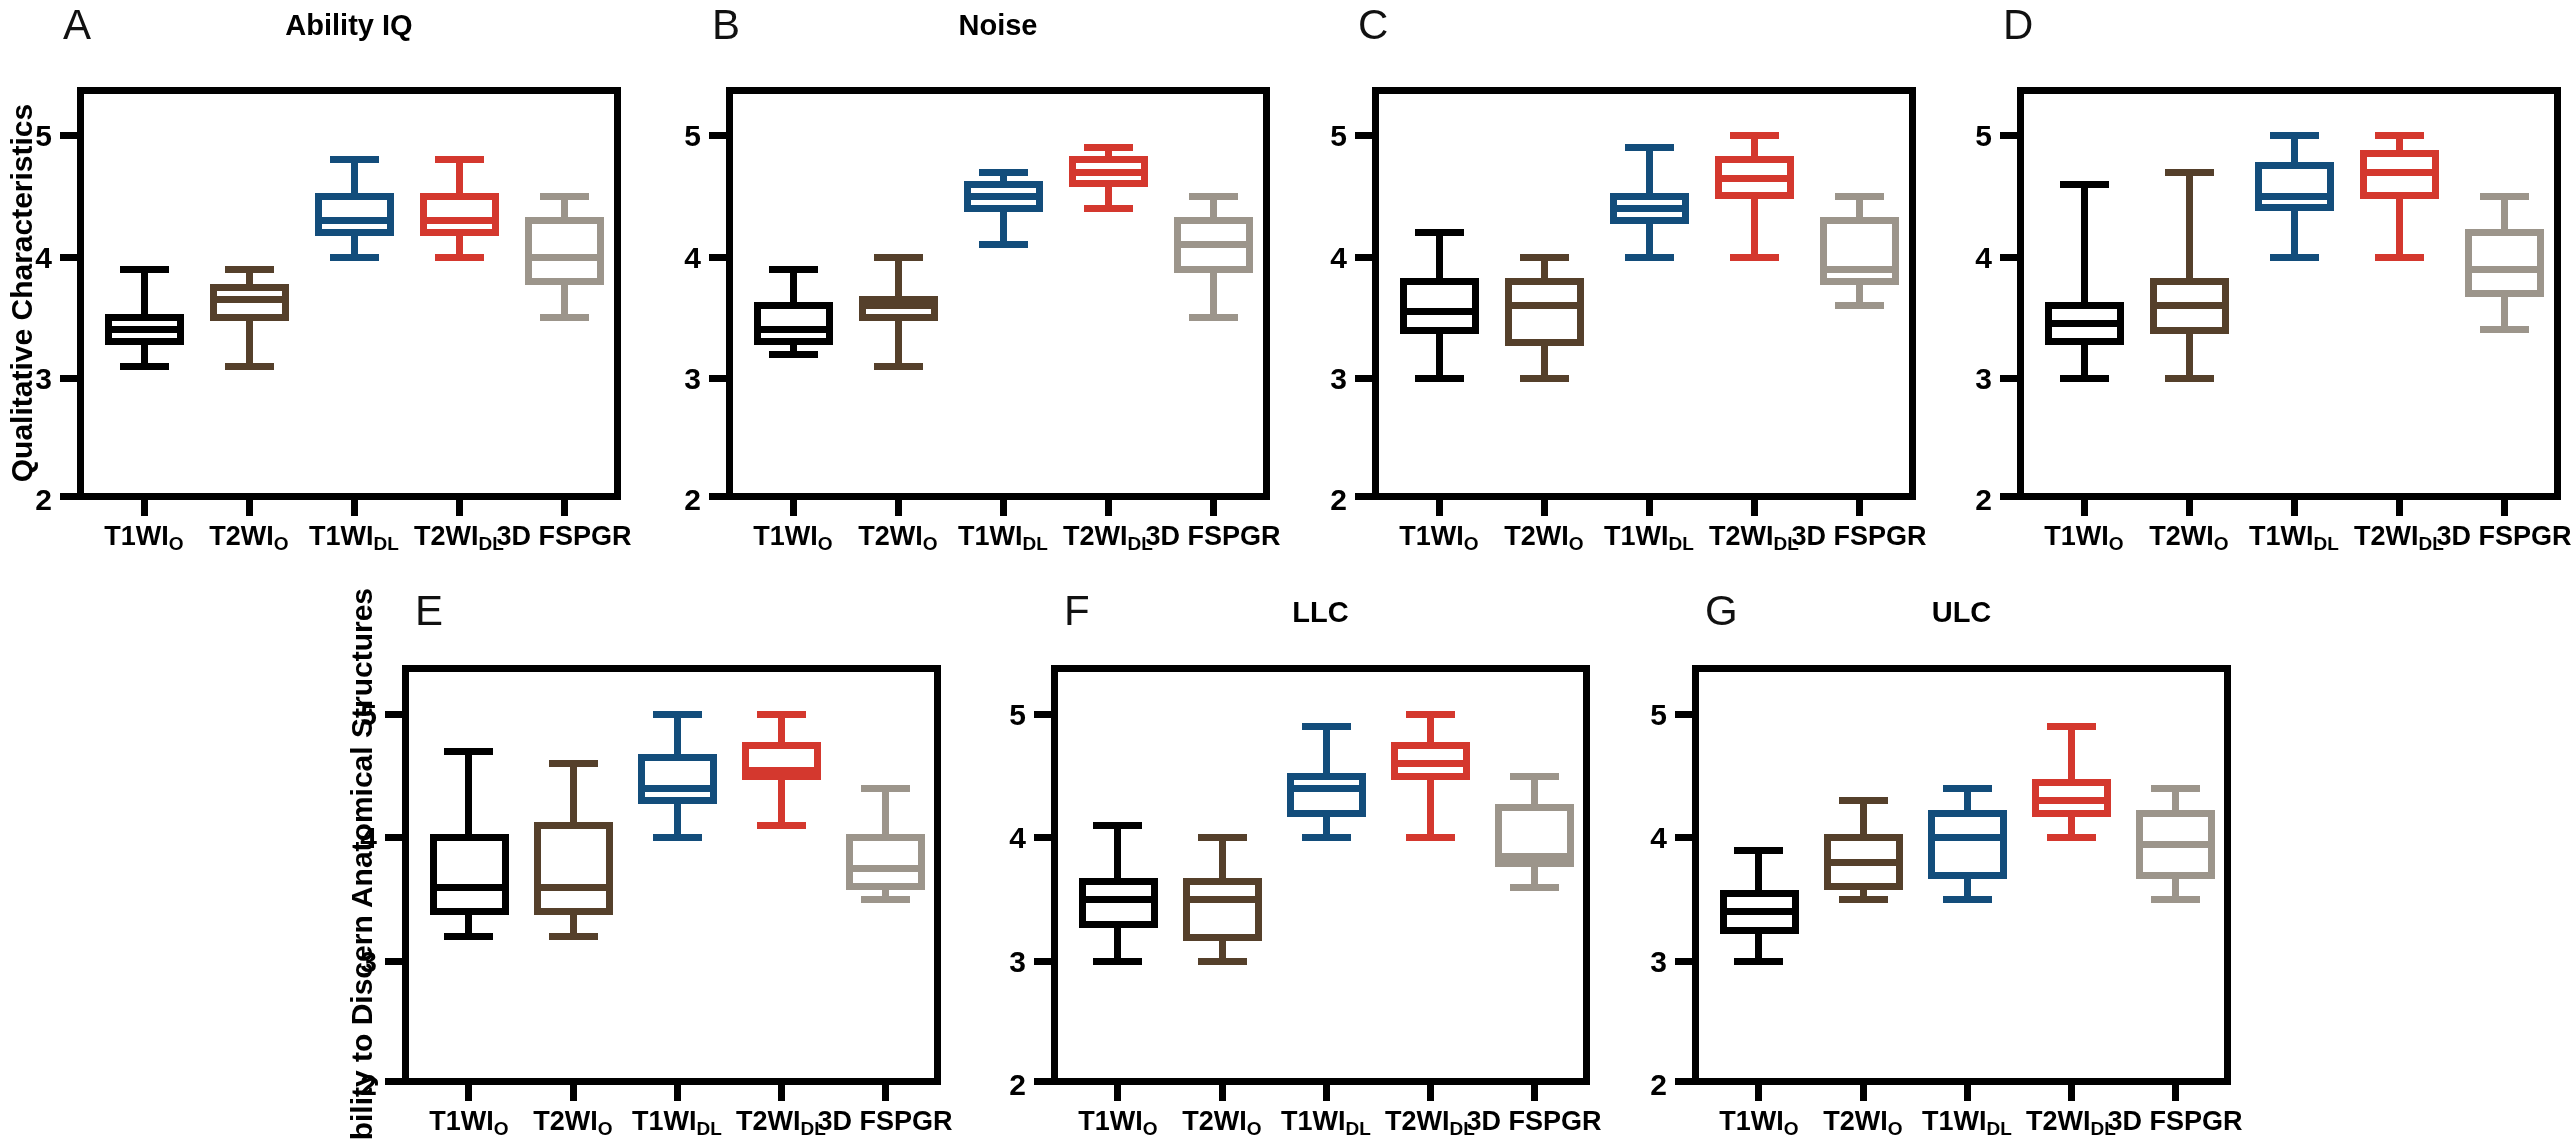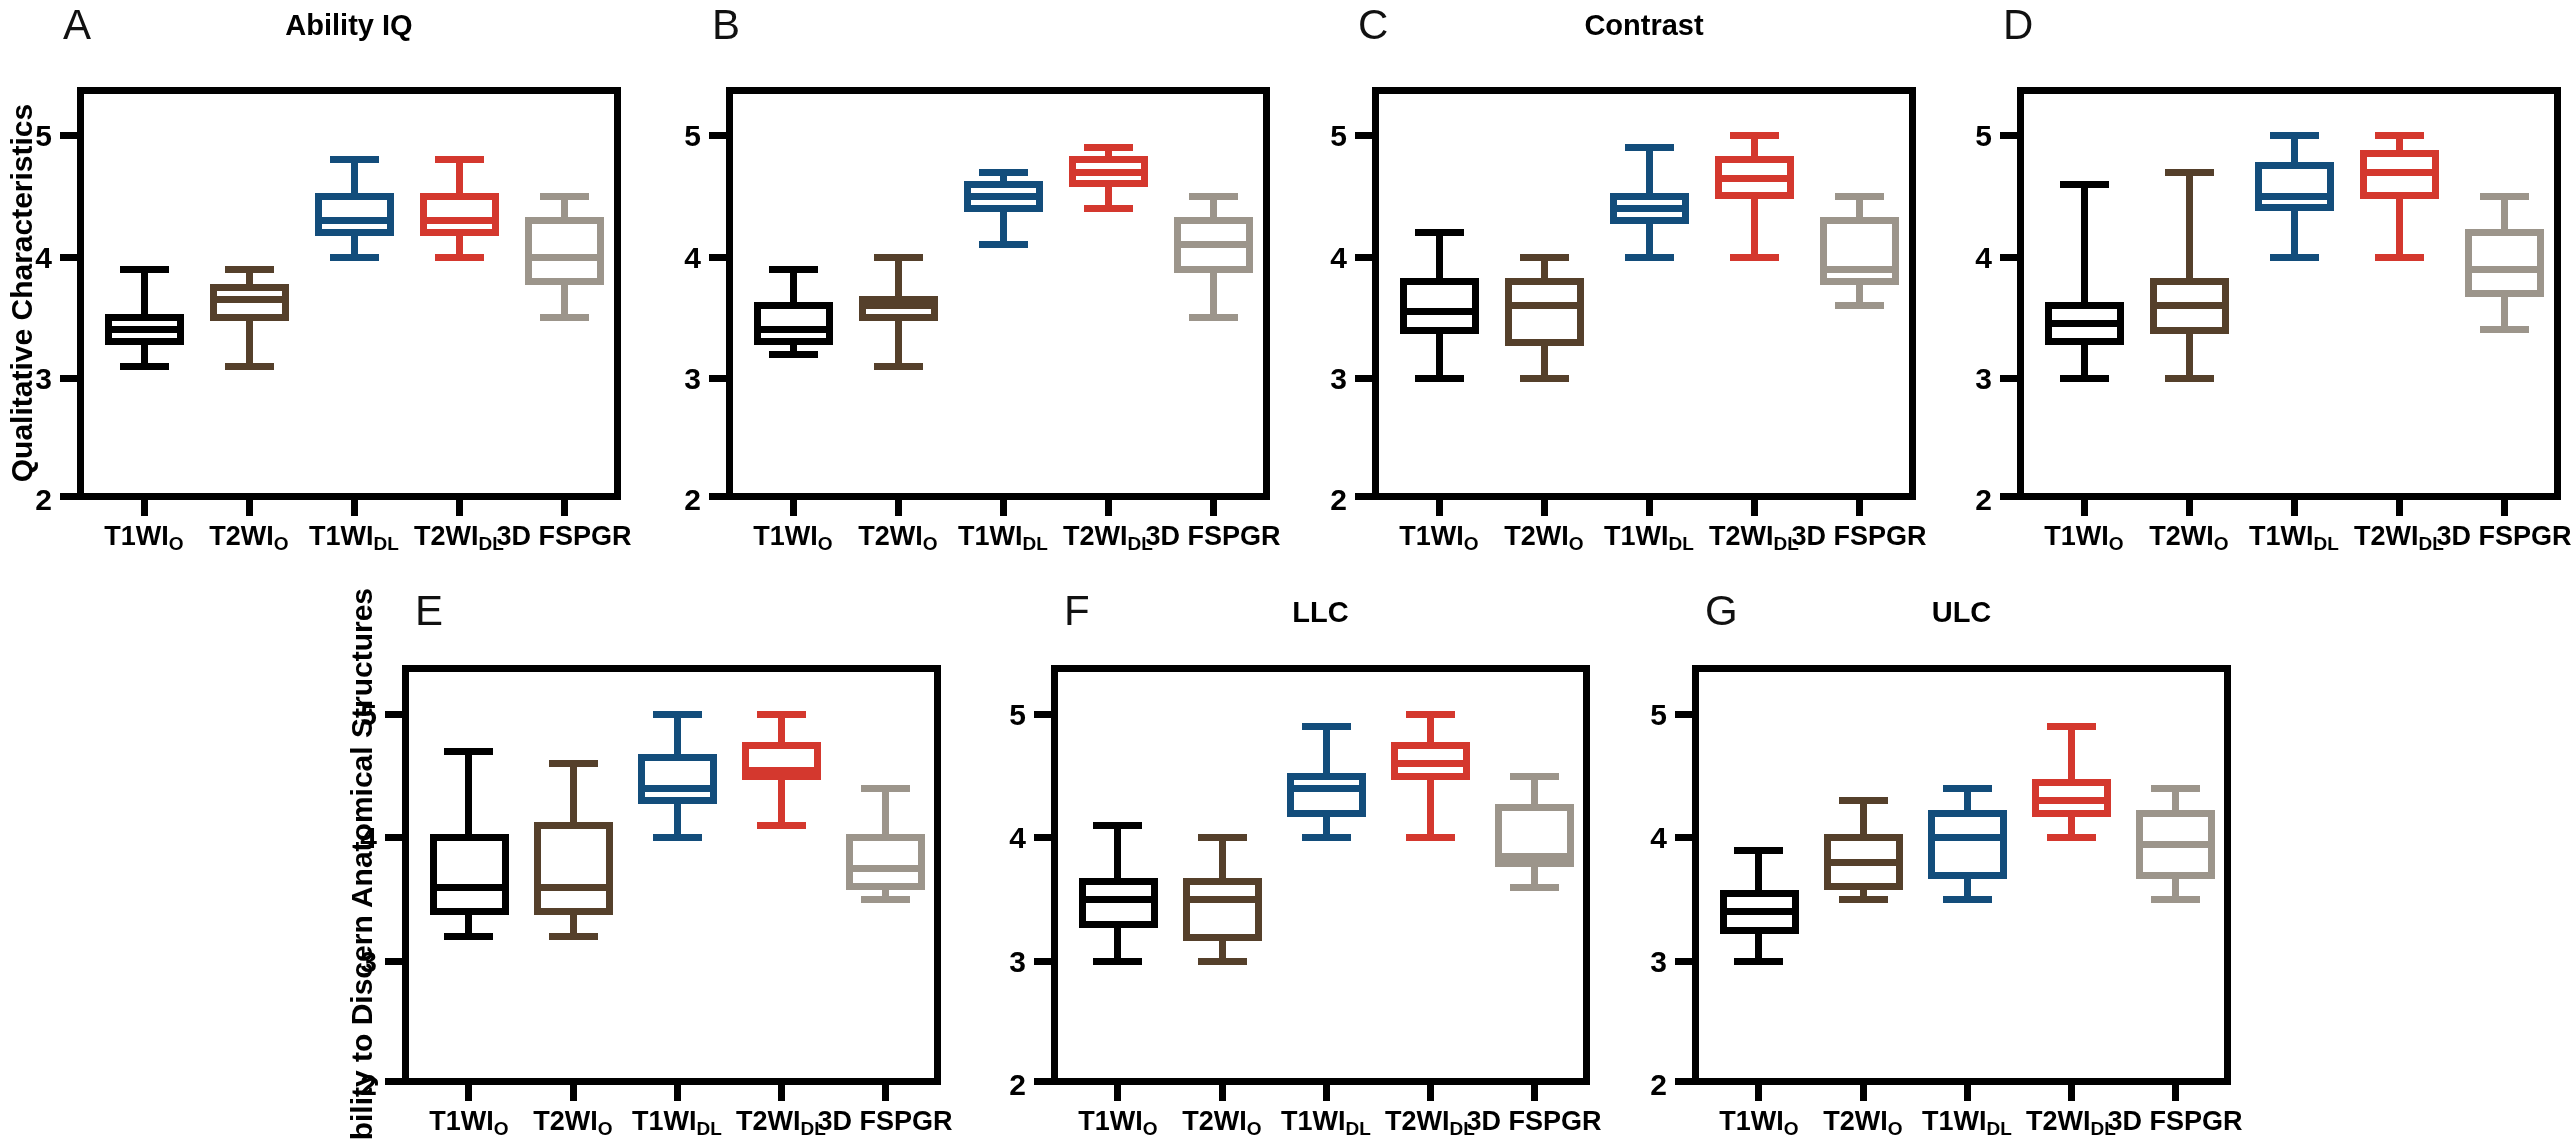--- a/index.html
+++ b/index.html
@@ -117,20 +117,21 @@
         <div class="bp-line" style="background: rgb(156, 149, 139); left: 484px; top: 109px; height: 121px;"></div>
         <div class="bp-cap" style="background: rgb(156, 149, 139); left: 463px; top: 106px;"></div>
         <div class="bp-cap" style="background: rgb(156, 149, 139); left: 463px; top: 227px;"></div>
         <div class="bp-box" style="border-color: rgb(156, 149, 139); left: 448px; top: 130px; height: 68px;"></div>
         <div class="bp-median" style="background: rgb(156, 149, 139); left: 455px; width: 65px; top: 167px;"></div>
         <div class="frame"></div>
       </div>
     </div>
     <div class="panel" style="left: 726px; top: 0px; width: 544px; height: 574px;">
       <div class="panel-letter" style="left: -14px; top: 3.5px;">B</div>
+      <div class="panel-title" style="top: 10.5px; width: 544px;">Noise</div>
       <div class="plot" style="left: 0px; top: 87px; width: 544px; height: 413px;">
         <div class="ytick-mark" style="left: -17.5px; top: 45px;"></div>
         <div class="ytick-label" style="left: -86px; top: 31px;">5</div>
         <div class="ytick-mark" style="left: -17.5px; top: 167px;"></div>
         <div class="ytick-label" style="left: -86px; top: 153px;">4</div>
         <div class="ytick-mark" style="left: -17.5px; top: 288px;"></div>
         <div class="ytick-label" style="left: -86px; top: 274px;">3</div>
         <div class="ytick-mark" style="left: -17.5px; top: 406px;"></div>
         <div class="ytick-label" style="left: -86px; top: 395px;">2</div>
         <div class="xtick-mark" style="left: 64px; top: 413px;"></div>
@@ -166,21 +167,20 @@
         <div class="bp-line" style="background: rgb(156, 149, 139); left: 484px; top: 109px; height: 121px;"></div>
         <div class="bp-cap" style="background: rgb(156, 149, 139); left: 463px; top: 106px;"></div>
         <div class="bp-cap" style="background: rgb(156, 149, 139); left: 463px; top: 227px;"></div>
         <div class="bp-box" style="border-color: rgb(156, 149, 139); left: 448px; top: 130px; height: 56px;"></div>
         <div class="bp-median" style="background: rgb(156, 149, 139); left: 455px; width: 65px; top: 154px;"></div>
         <div class="frame"></div>
       </div>
     </div>
     <div class="panel" style="left: 1372px; top: 0px; width: 544px; height: 574px;">
       <div class="panel-letter" style="left: -14px; top: 3.5px;">C</div>
-      <div class="panel-title" style="top: 10.5px; width: 544px;">Contrast</div>
       <div class="plot" style="left: 0px; top: 87px; width: 544px; height: 413px;">
         <div class="ytick-mark" style="left: -17.5px; top: 45px;"></div>
         <div class="ytick-label" style="left: -86px; top: 31px;">5</div>
         <div class="ytick-mark" style="left: -17.5px; top: 167px;"></div>
         <div class="ytick-label" style="left: -86px; top: 153px;">4</div>
         <div class="ytick-mark" style="left: -17.5px; top: 288px;"></div>
         <div class="ytick-label" style="left: -86px; top: 274px;">3</div>
         <div class="ytick-mark" style="left: -17.5px; top: 406px;"></div>
         <div class="ytick-label" style="left: -86px; top: 395px;">2</div>
         <div class="xtick-mark" style="left: 64px; top: 413px;"></div>

